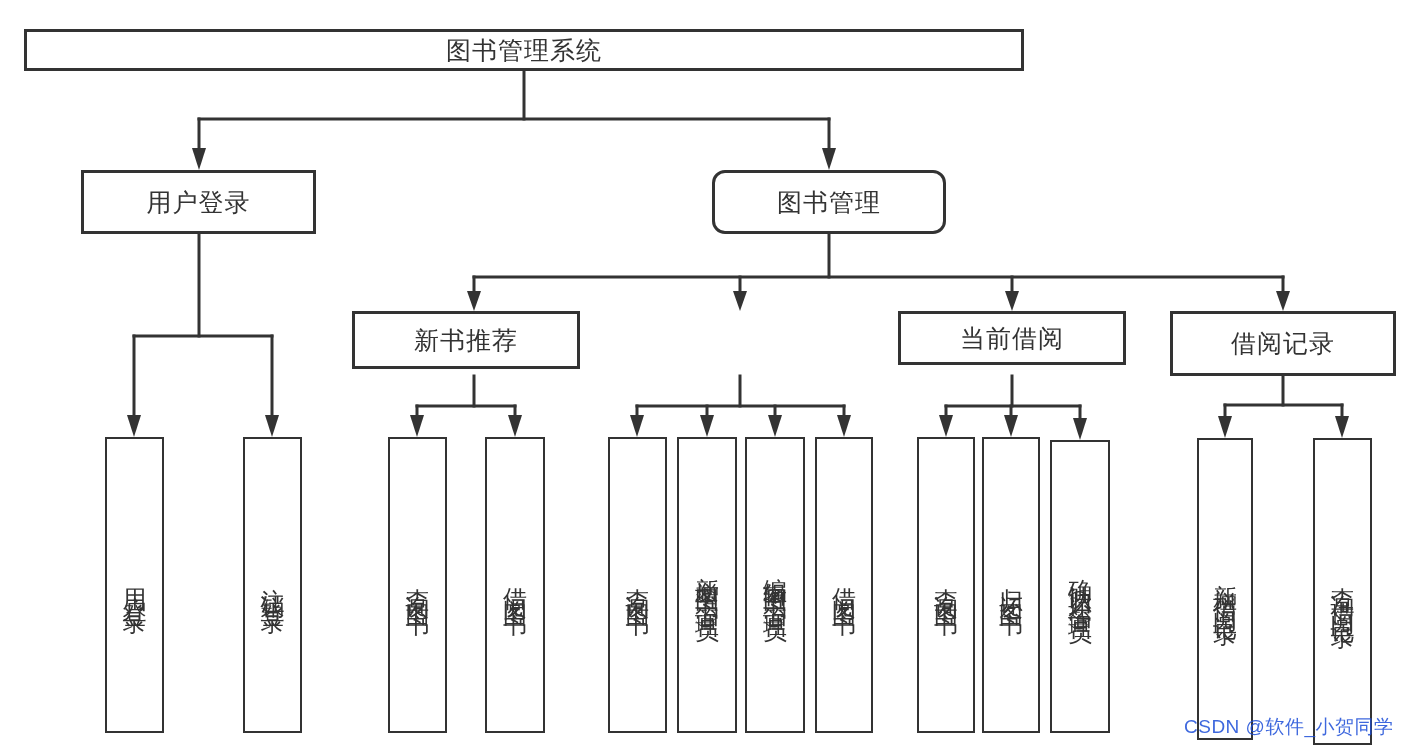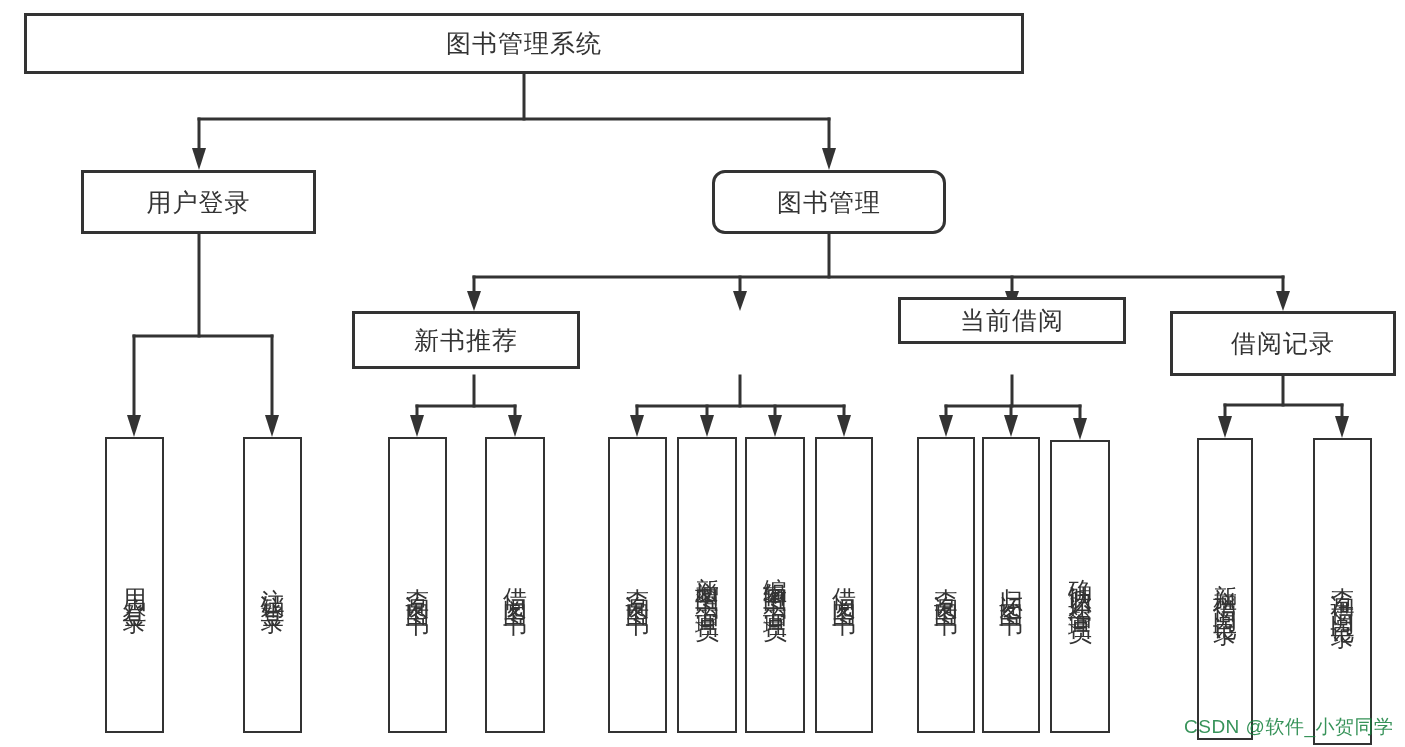--- a/index.html
+++ b/index.html
@@ -15,21 +15,21 @@
     border:3px solid #333333;display:flex;align-items:center;justify-content:center;
     font-size:25px;letter-spacing:1px;z-index:2;white-space:nowrap;
   }
   .vbox{
     border-width:2px;
     writing-mode:vertical-rl;
     font-size:24px;letter-spacing:8px;line-height:1;
   }
   .watermark{
     position:absolute;left:1184px;top:714px;z-index:6;
-    font-size:19px;color:#15803d;opacity:0.85;white-space:nowrap;letter-spacing:0.5px;
+    font-size:19px;color:#1d4ed8;opacity:0.85;white-space:nowrap;letter-spacing:0.5px;
   }
 </style>
 </head>
 <body>
 
 <div class="canvas">
 
   <svg class="wires" width="1405" height="747" viewBox="0 0 1405 747">
 
     <g>
@@ -99,27 +99,27 @@
     <g>
       <line x1="1283" y1="376" x2="1283" y2="405"></line>
       <line x1="1225" y1="405" x2="1342" y2="405"></line>
       <line x1="1225" y1="405" x2="1225" y2="418"></line>
         <polygon points="1218,416 1232,416 1225,438"></polygon>
       <line x1="1342" y1="405" x2="1342" y2="418"></line>
         <polygon points="1335,416 1349,416 1342,438"></polygon>
     </g>
   </svg>
 
-  <div class="box" style="left:24px;top:13px;width:1000px;height:61px;">图书管理系统</div>
+  <div class="box" style="left:24px;top:29px;width:1000px;height:42px;">图书管理系统</div>
 
   <div class="box" style="left:81px;top:170px;width:235px;height:64px;">用户登录</div>
   <div class="box" style="left:712px;top:170px;width:234px;height:64px;border-radius:13px;">图书管理</div>
 
   <div class="box" style="left:352px;top:311px;width:228px;height:58px;">新书推荐</div>
-  <div class="box" style="left:898px;top:297px;width:228px;height:47px;">当前借阅</div>
+  <div class="box" style="left:898px;top:311px;width:228px;height:54px;">当前借阅</div>
   <div class="box" style="left:1170px;top:311px;width:226px;height:65px;">借阅记录</div>
 
   <div class="box vbox" style="left:105px;top:437px;width:59px;height:296px;">用户登录</div>
   <div class="box vbox" style="left:243px;top:437px;width:59px;height:296px;">注销登录</div>
 
   <div class="box vbox" style="left:388px;top:437px;width:59px;height:296px;">查询图书</div>
   <div class="box vbox" style="left:485px;top:437px;width:60px;height:296px;">借阅图书</div>
 
   <div class="box vbox" style="left:608px;top:437px;width:59px;height:296px;">查询图书</div>
   <div class="box vbox" style="left:677px;top:437px;width:60px;height:296px;letter-spacing:6px;">新增图书（管理员）</div>

